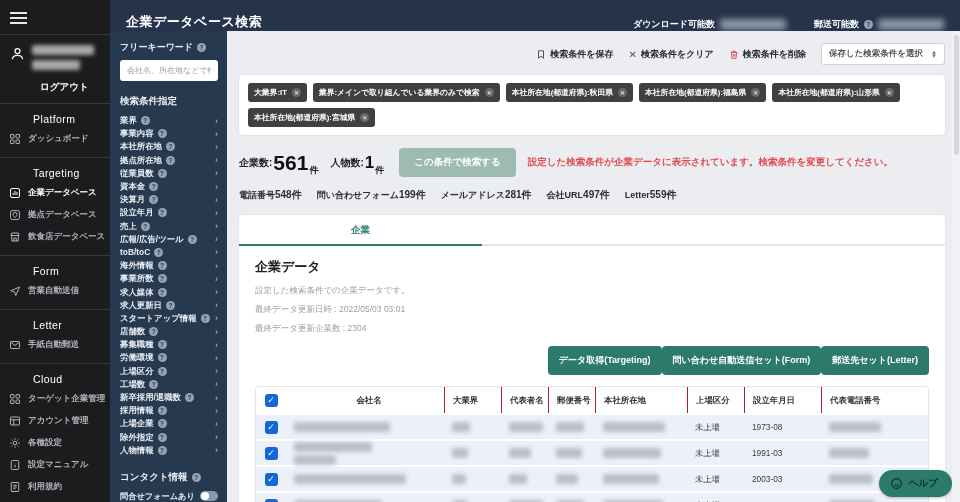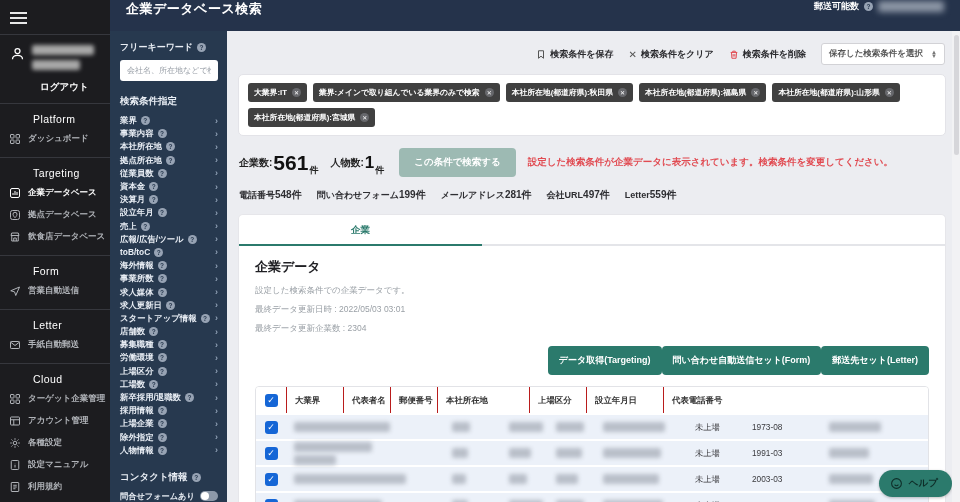--- a/index.html
+++ b/index.html
@@ -17,21 +17,21 @@
   .blur-line { background:#a8a8a8; filter:blur(2px); border-radius:2px; height:10px; margin-bottom:5px; }
   .logout { color:#fff; font-weight:bold; font-size:9.5px; margin:4px 0 7px 32px; cursor:pointer; }
   .sec-head { color:#fff; font-weight:normal; font-size:10.5px; letter-spacing:.4px; margin:3px 0 8px 1px;padding-left:24px; }
   .nav-item { display:flex; align-items:center; gap:7px; color:#b0b3b8; font-size:8.5px;
     font-weight:600; margin:0 0 10px 1px; cursor:pointer; white-space:nowrap; }
   .nav-item.active { color:#fff; }
   .nav-item svg { flex-shrink:0; }
 
   
   .right-col { flex:1; display:flex; flex-direction:column; min-width:0; }
-  .topbar { height:31px; background:#25334b; display:flex; align-items:flex-start;
+  .topbar { height:31px; background:#25334b; display:flex; align-items:flex-end;
     padding:0 16px; color:#fff; flex-shrink:0; }
   .topbar-title { font-size:13px; font-weight:bold; letter-spacing:.5px; }
   .topbar-stats { margin-left:auto; display:flex; gap:28px; align-items:center; }
   .stat { display:flex; align-items:center; gap:5px; font-size:9px; font-weight:bold; white-space:nowrap; }
   .stat-blur { width:66px; height:11px; background:#8e98a7; filter:blur(3px); border-radius:2px; }
   .help-dot { width:9px; height:9px; border-radius:50%; background:#97a3b4; color:#26374d;
     font-size:6.5px; font-weight:bold; display:inline-flex; align-items:center; justify-content:center; flex-shrink:0; }
   .help-dot::after { content:"?"; }
 
   .lower { display:flex; flex:1; min-height:0; }
@@ -262,20 +262,24 @@
         </div>
       </div>
   </div>
 
   <div class="right-col">
 
     <div class="topbar">
       <span class="topbar-title">企業データベース検索</span>
       <div class="topbar-stats" id="topbar-stats">
           <div class="stat">
+            <span>ダウンロード可能数</span>
+            <span class="stat-blur"></span>
+          </div>
+          <div class="stat">
             <span>郵送可能数</span>
             <span class="help-dot"></span>
             <span class="stat-blur"></span>
           </div>
         </div>
     </div>
 
     <div class="lower">
 
       <div class="fsb">
@@ -515,20 +519,21 @@
             <div class="btn-row" id="export-buttons">
                 <button class="teal-btn">データ取得(Targeting)</button>
                 <button class="teal-btn">問い合わせ自動送信セット(Form)</button>
                 <button class="teal-btn">郵送先セット(Letter)</button>
               </div>
             <div class="tbl">
               <div class="t-row t-head" id="table-head">
                   <div class="tc tc-check">
                     <span class="cb"></span>
                   </div>
+                  <div class="tc tc-company">会社名</div>
                   <div class="tc tc-industry">大業界</div>
                   <div class="tc tc-rep">代表者名</div>
                   <div class="tc tc-zip">郵便番号</div>
                   <div class="tc tc-addr">本社所在地</div>
                   <div class="tc tc-listing">上場区分</div>
                   <div class="tc tc-founded">設立年月日</div>
                   <div class="tc tc-phone">代表電話番号</div>
                 </div>
               <div id="table-body">
                   <div class="t-row t-data">

